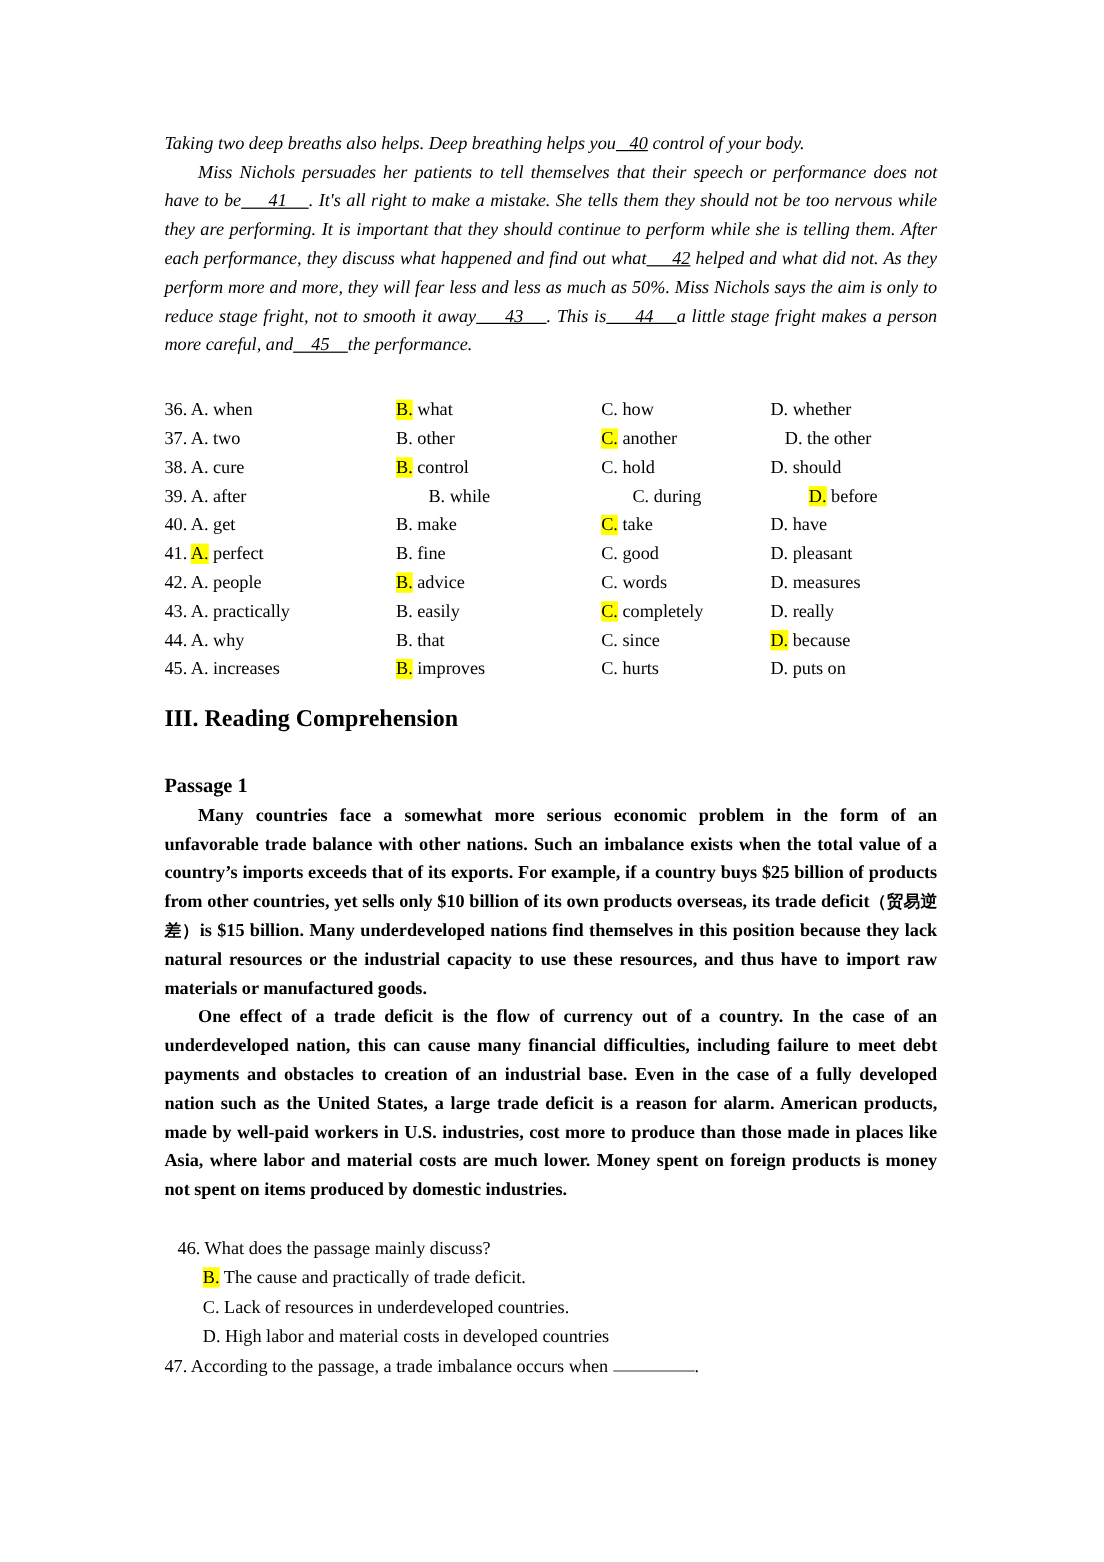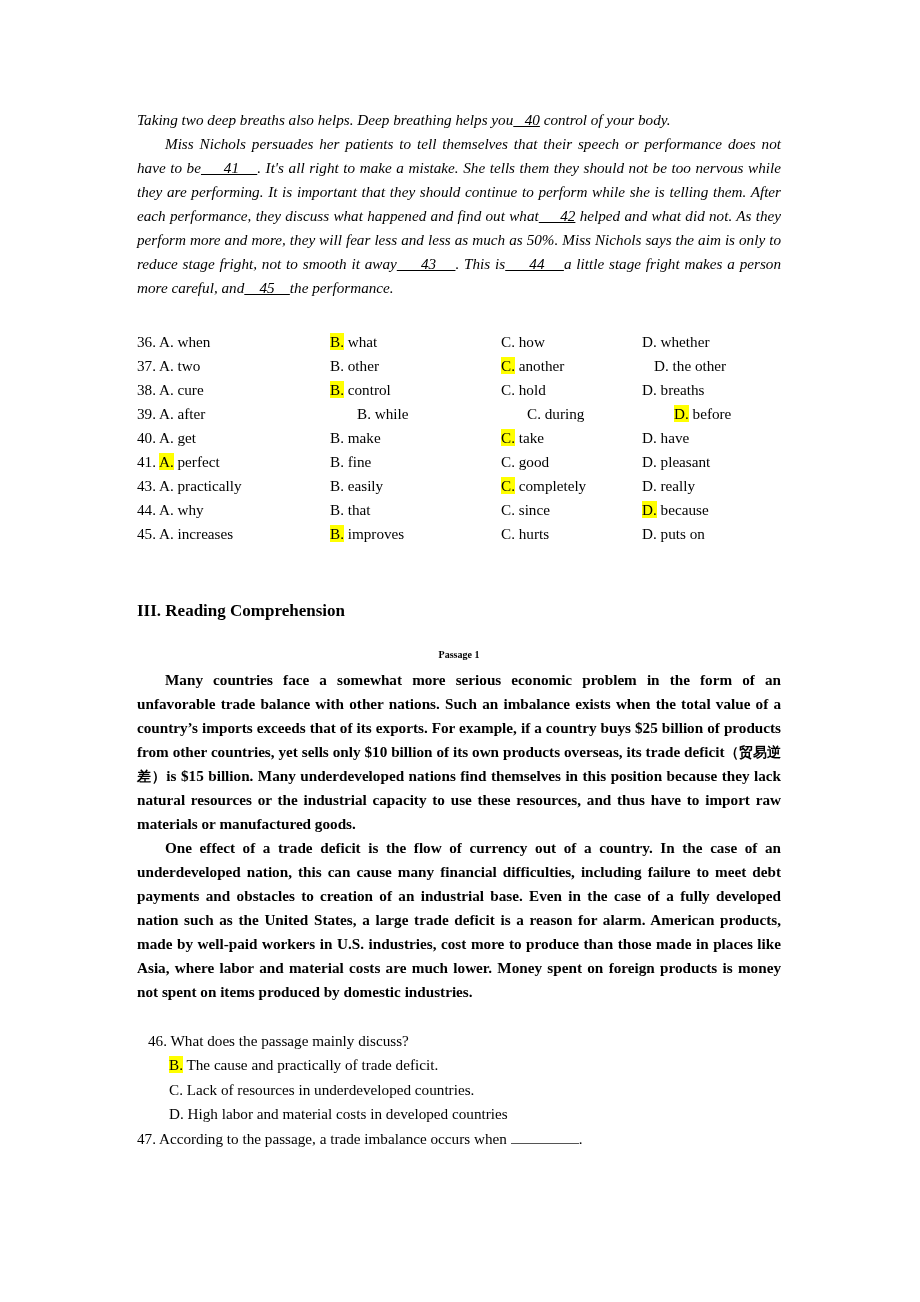--- a/index.html
+++ b/index.html
@@ -70,33 +70,32 @@
   .opt-row.shift .col-d { left: 537px; }
   .opt-row.shift-d .col-d { left: 517px; }
 
   .hl {
     background: #ffff00;
   }
 
   
   .sec-heading {
     position: absolute;
-    top: 600px;
-    left: 0;
-    font-size: 17px;
+    top: 588px;
+    left: 0;
+    font-size: 20px;
     font-weight: bold;
     line-height: 22px;
   }
   .passage-title {
     position: absolute;
     top: 644px;
     left: 0;
     width: 644px;
-    text-align: center;
-    font-size: 10px;
+    font-size: 17px;
     font-weight: bold;
     line-height: 22px;
   }
 
   
   .reading {
     position: absolute;
     top: 668px;
     left: 0;
     width: 644px;
@@ -154,39 +153,45 @@
       <div class="opt-row shift-d">
         <span class="opt col-a"><span>37. </span><span>A.</span> <span>two</span></span>
         <span class="opt col-b"><span>B.</span> <span>other</span></span>
         <span class="opt col-c"><span class="hl">C.</span> <span>another</span></span>
         <span class="opt col-d"><span>D.</span> <span>the other</span></span>
       </div>
       <div class="opt-row">
         <span class="opt col-a"><span>38. </span><span>A.</span> <span>cure</span></span>
         <span class="opt col-b"><span class="hl">B.</span> <span>control</span></span>
         <span class="opt col-c"><span>C.</span> <span>hold</span></span>
-        <span class="opt col-d"><span>D.</span> <span>breaths</span></span>
+        <span class="opt col-d"><span>D.</span> <span>should</span></span>
       </div>
       <div class="opt-row shift">
         <span class="opt col-a"><span>39. </span><span>A.</span> <span>after</span></span>
         <span class="opt col-b"><span>B.</span> <span>while</span></span>
         <span class="opt col-c"><span>C.</span> <span>during</span></span>
         <span class="opt col-d"><span class="hl">D.</span> <span>before</span></span>
       </div>
       <div class="opt-row">
         <span class="opt col-a"><span>40. </span><span>A.</span> <span>get</span></span>
         <span class="opt col-b"><span>B.</span> <span>make</span></span>
         <span class="opt col-c"><span class="hl">C.</span> <span>take</span></span>
         <span class="opt col-d"><span>D.</span> <span>have</span></span>
       </div>
       <div class="opt-row">
         <span class="opt col-a"><span>41. </span><span class="hl">A.</span> <span>perfect</span></span>
         <span class="opt col-b"><span>B.</span> <span>fine</span></span>
         <span class="opt col-c"><span>C.</span> <span>good</span></span>
         <span class="opt col-d"><span>D.</span> <span>pleasant</span></span>
+      </div>
+      <div class="opt-row">
+        <span class="opt col-a"><span>42. </span><span>A.</span> <span>people</span></span>
+        <span class="opt col-b"><span class="hl">B.</span> <span>advice</span></span>
+        <span class="opt col-c"><span>C.</span> <span>words</span></span>
+        <span class="opt col-d"><span>D.</span> <span>measures</span></span>
       </div>
       <div class="opt-row">
         <span class="opt col-a"><span>43. </span><span>A.</span> <span>practically</span></span>
         <span class="opt col-b"><span>B.</span> <span>easily</span></span>
         <span class="opt col-c"><span class="hl">C.</span> <span>completely</span></span>
         <span class="opt col-d"><span>D.</span> <span>really</span></span>
       </div>
       <div class="opt-row">
         <span class="opt col-a"><span>44. </span><span>A.</span> <span>why</span></span>
         <span class="opt col-b"><span>B.</span> <span>that</span></span>

